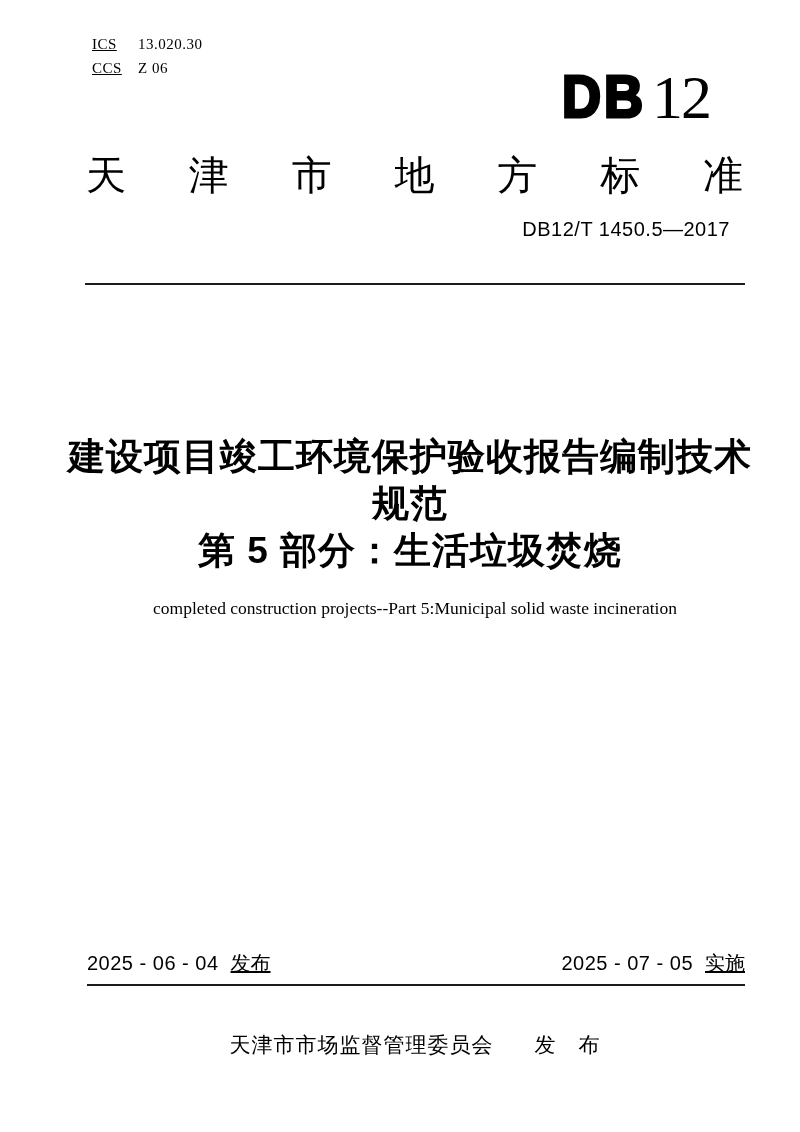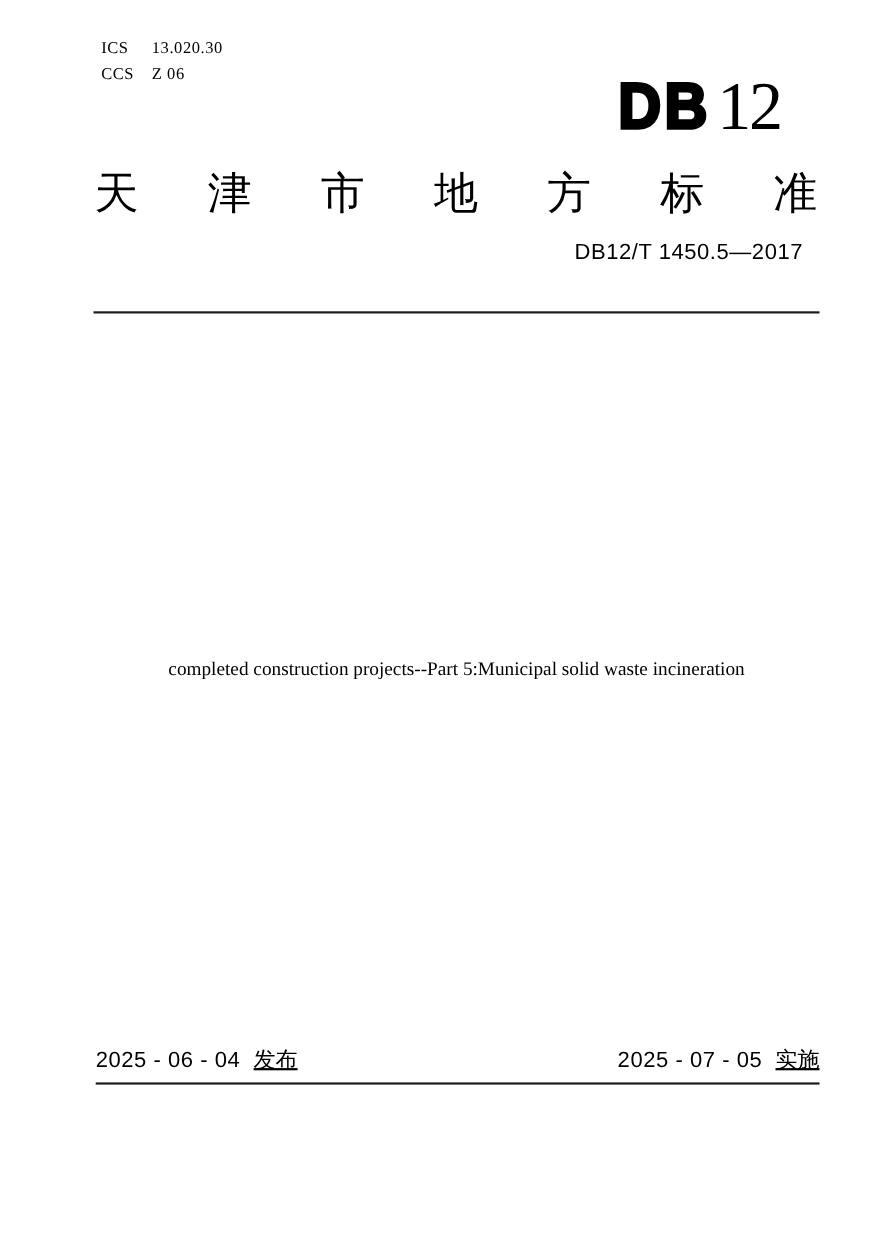--- a/index.html
+++ b/index.html
@@ -14,21 +14,21 @@
     overflow:hidden;
   }
 
   
   .meta {
     position:absolute; left:92px; top:32px;
     font-family:"Liberation Serif", serif;
     font-size:15px; line-height:24px;
     letter-spacing:0.5px;
   }
-  .meta .label { display:inline-block; min-width:38px; margin-right:8px; }
+  .meta .label { display:inline-block; min-width:38px; margin-right:8px;text-decoration:underline; }
 
   
   .logo {
     position:absolute; top:66px; right:90px;
     display:flex; align-items:baseline;
     line-height:1;
   }
   .logo-db {
     font-family:"Liberation Sans", sans-serif;
     font-weight:bold;
@@ -129,30 +129,39 @@
       <span>地</span>
       <span>方</span>
       <span>标</span>
       <span>准</span>
     </div>
 
   <div class="std-num">DB12/T 1450.5—2017</div>
 
   <div class="rule-top"></div>
 
+  <div class="title-zh">
+    <div>建设项目竣工环境保护验收报告编制技术</div>
+    <div>规范</div>
+    <div>第 5 部分：生活垃圾焚烧</div>
+  </div>
 
   <div class="title-en">
     <div>completed construction projects--Part 5:Municipal solid waste incineration</div>
   </div>
 
   <div class="dates">
     <div class="date-pair">
       <span class="d">2025 - 06 - 04</span>
       <span class="l">发布</span>
     </div>
     <div class="date-pair">
       <span class="d">2025 - 07 - 05</span>
       <span class="l">实施</span>
     </div>
   </div>
 
+  <div class="publisher">
+    <span>天津市市场监督管理委员会</span>
+    <span class="action">发　布</span>
+  </div>
 
 </div>
 
 </body></html>

